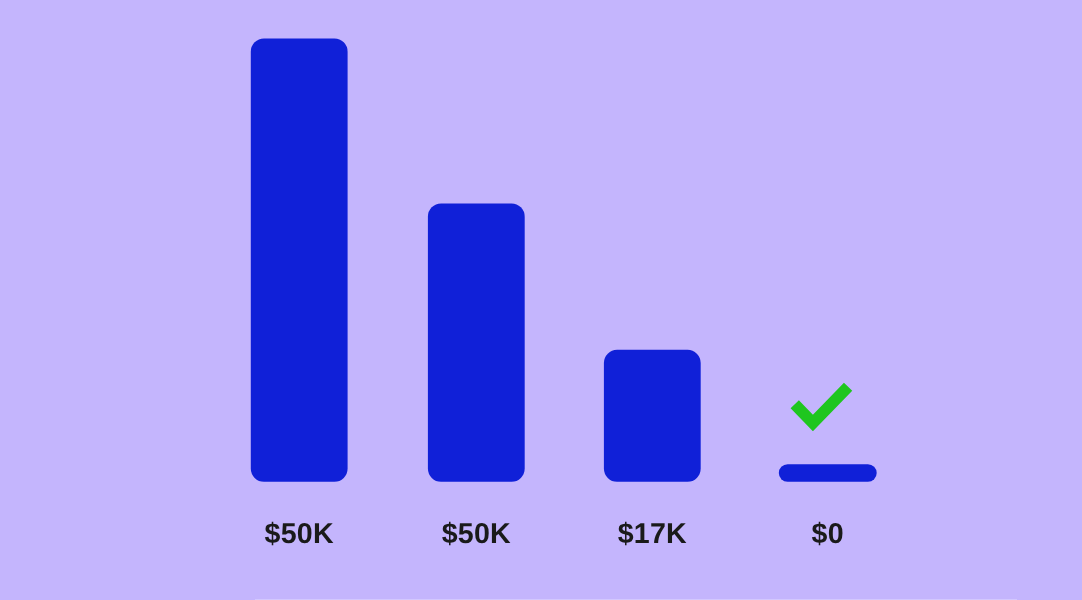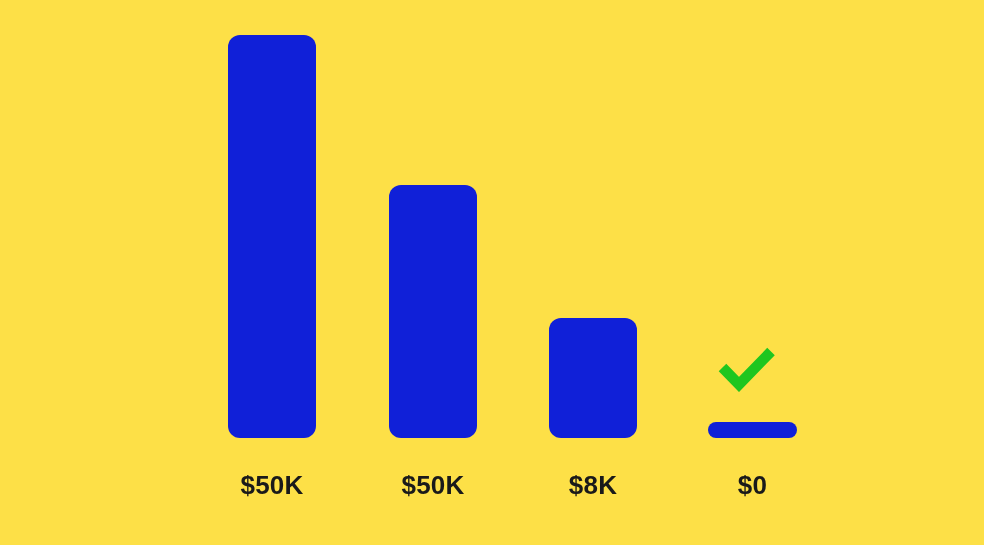--- a/index.html
+++ b/index.html
@@ -12,21 +12,21 @@
     height: 545px;
     background: #ffffff;
     font-family: "Liberation Sans", sans-serif;
     overflow: hidden;
   }
 
   #chart-root {
     position: relative;
     width: 984px;
     height: 545px;
-    background: #fde047;
+    background: #c4b5fd;
   }
 
   
   .plot-area {
     position: absolute;
     left: 0;
     top: 0;
     width: 984px;
     height: 545px;
   }
@@ -91,21 +91,21 @@
       <div class="bar-label">$50K</div>
     </div>
 
     <div class="bar-group" style="left:389px; width:88px;">
       <div class="bar" style="height:253px;"></div>
       <div class="bar-label">$50K</div>
     </div>
 
     <div class="bar-group" style="left:549px; width:88px;">
       <div class="bar" style="height:120px;"></div>
-      <div class="bar-label">$8K</div>
+      <div class="bar-label">$17K</div>
     </div>
 
     <div class="bar-group" style="left:708px; width:89px;">
       <div class="bar bar-zero" style="height:16px;"></div>
       <div class="bar-label">$0</div>
     </div>
 
     <div class="check-mark">
       <svg viewBox="0 0 58 46" xmlns="http://www.w3.org/2000/svg">
         <path d="M4.5 21.5 L21.0 38.5 L53.0 5.5" fill="none" stroke="#1FC61F" stroke-width="10.5" stroke-linecap="butt" stroke-linejoin="miter"></path>

